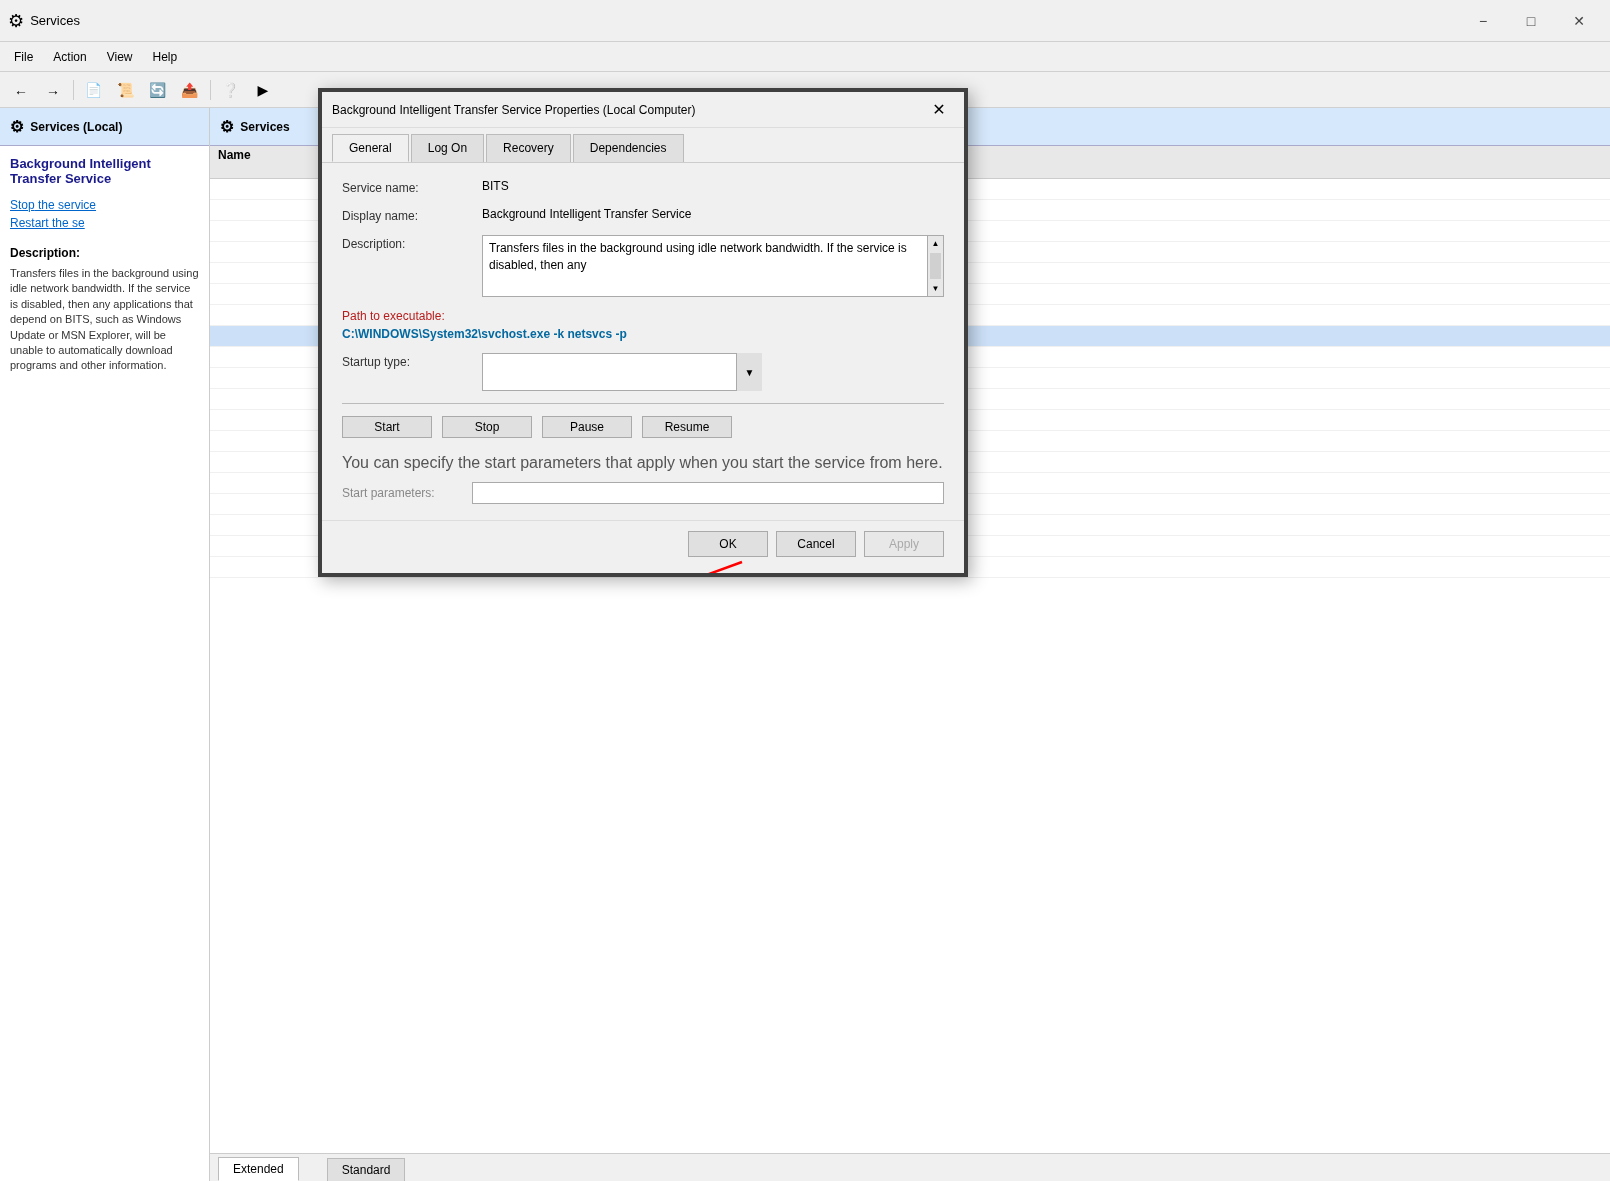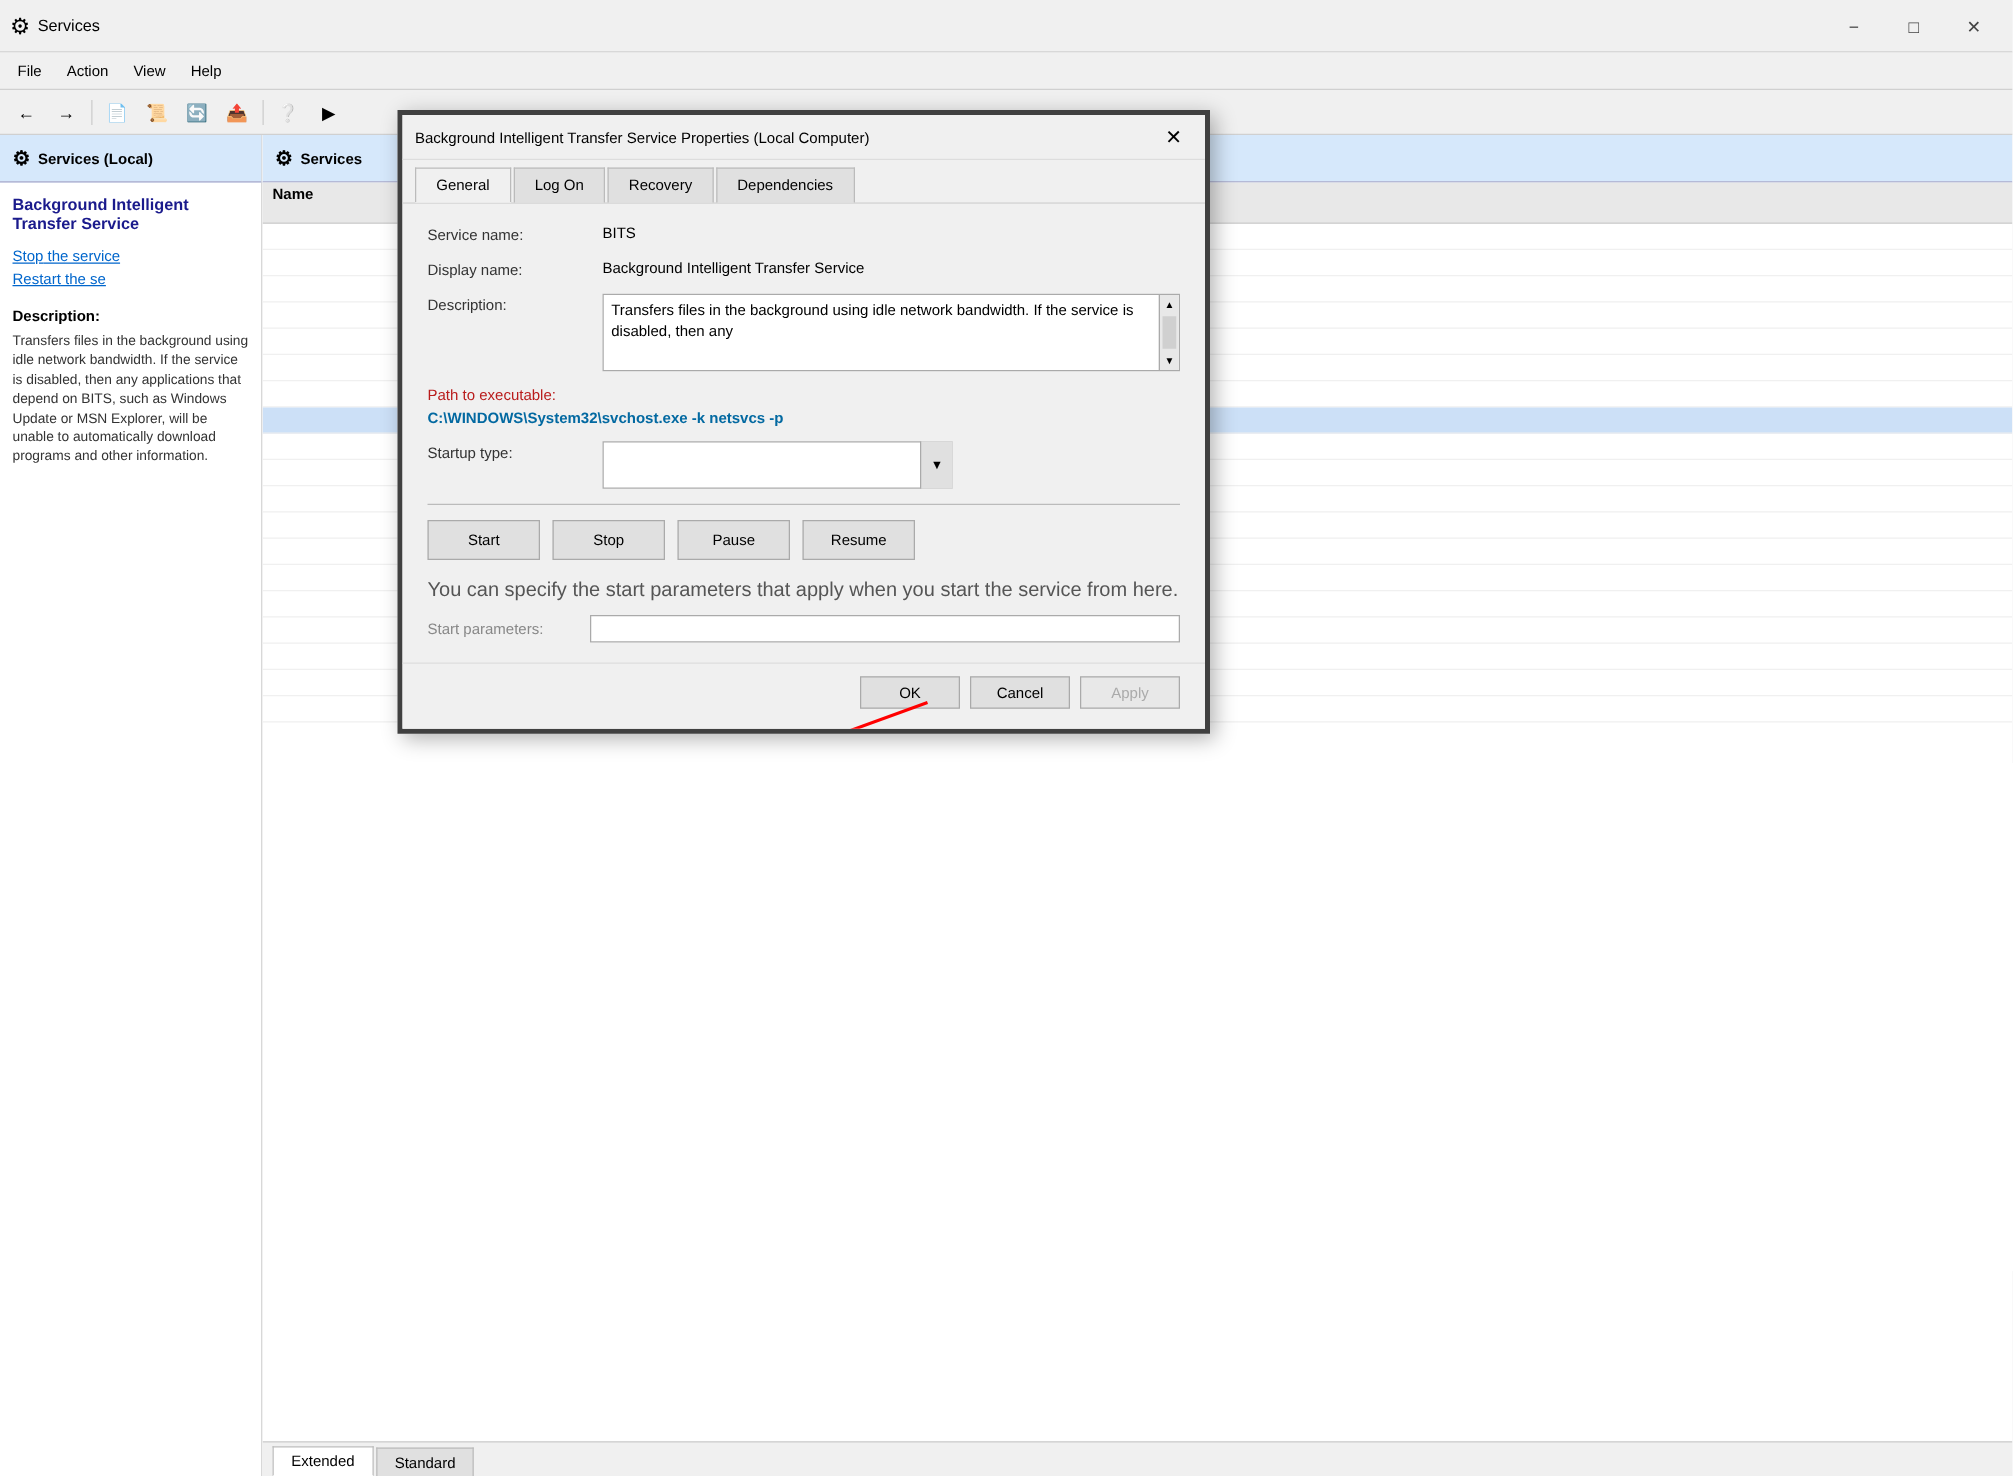--- a/index.html
+++ b/index.html
@@ -181,20 +181,21 @@
     .service-row.selected { background: #cce0f7; }
 
     
     .bottom-tabs {
       height: 28px;
       background: #f0f0f0;
       display: flex;
       align-items: flex-end;
       border-top: 1px solid #ccc;
       padding: 0 8px;
+      gap: 26px;
     }
     .bottom-tab {
       padding: 4px 14px;
       background: #e0e0e0;
       border: 1px solid #bbb;
       border-bottom: none;
       cursor: pointer;
       font-size: 12px;
       margin-right: 2px;
     }
@@ -367,21 +368,21 @@
 
     
     .service-buttons {
       display: flex;
       gap: 10px;
       margin-bottom: 14px;
       padding-left: 0;
     }
     .svc-btn {
       width: 90px;
-      height: 32px;
+      height: 22px;
       background: #e0e0e0;
       border: 1px solid #aaa;
       cursor: pointer;
       font-size: 12px;
       display: flex;
       align-items: center;
       justify-content: center;
     }
     .svc-btn:disabled { color: #aaa; cursor: default; }
 

